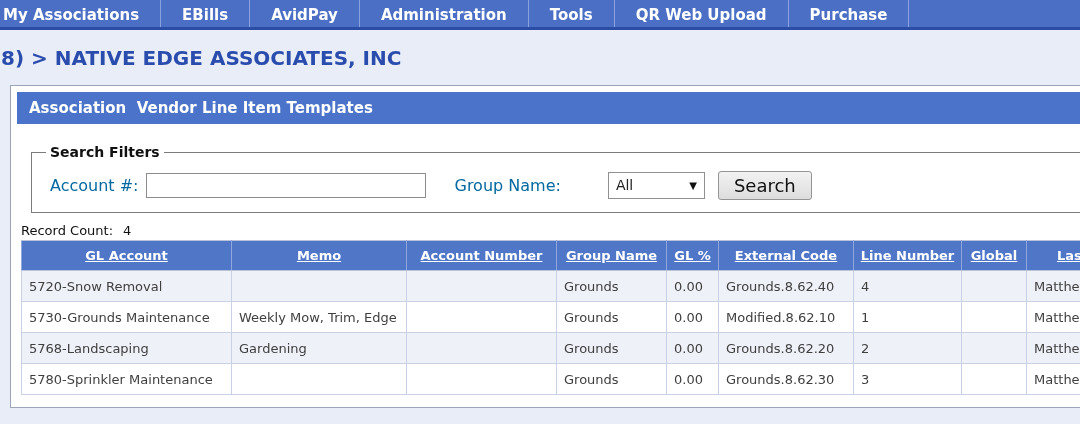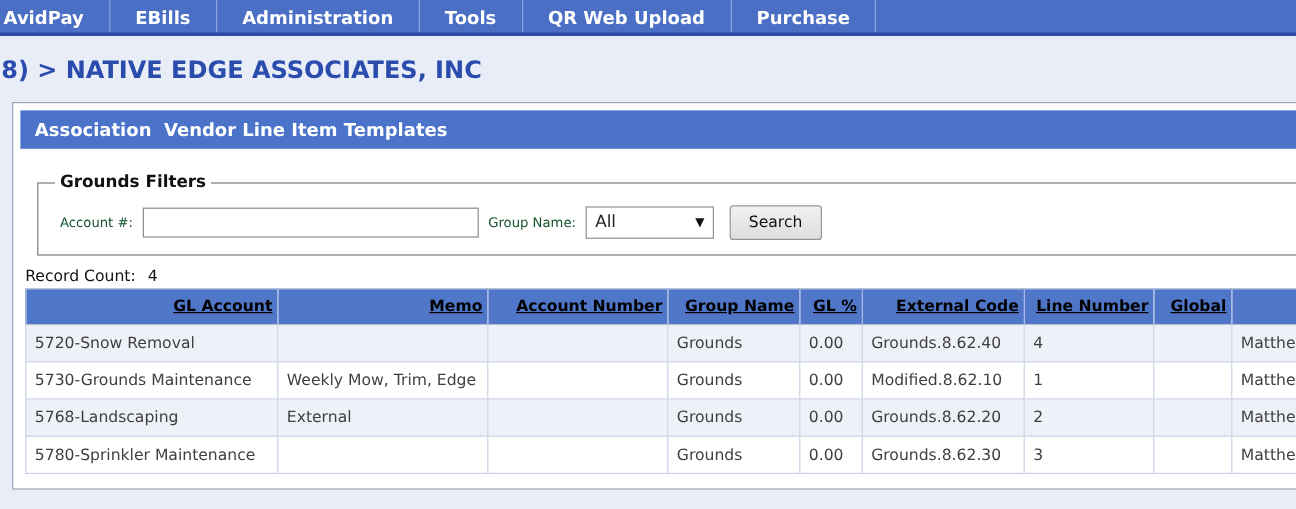--- a/index.html
+++ b/index.html
@@ -77,54 +77,55 @@
     padding: 0 4px;
     margin-left: 2px;
   }
   .filters-row {
     display: flex;
     align-items: center;
     height: 30px;
     margin-top: 2px;
   }
   .filter-label {
-    font-size: 11px;
-    color: #14532d;
+    font-size: 16px;
+    color: #0369a1;
     margin: 0 8px 0 6px;
     white-space: nowrap;
   }
   .account-input {
     width: 280px;
     height: 25px;
     border: 1px solid #8c8c8c;
     font-size: 14px;
     padding: 0 5px;
     background: #ffffff;
     outline: none;
   }
-  .group-label { margin-left: 8px; }
+  .group-label { margin-left: 28px; }
   .select-box {
-    width: 107px;
+    width: 97px;
     height: 27px;
     border: 1px solid #919191;
     background: #ffffff;
     display: flex;
     align-items: center;
     justify-content: space-between;
     padding: 0 7px;
     font-size: 14px;
     color: #222222;
     cursor: pointer;
+    margin-left: 39px;
   }
   .select-arrow { font-size: 10px; color: #111111; }
   .search-btn {
     margin-left: 13px;
     height: 29px;
     padding: 0 15px;
-    font-size: 13px;
+    font-size: 18px;
     color: #111111;
     background: linear-gradient(#f2f2f2, #dddddd);
     border: 1px solid #949494;
     border-radius: 3px;
     cursor: pointer;
     font-family: "DejaVu Sans", "Liberation Sans", sans-serif;
   }
 
   
   .record-count {
@@ -137,24 +138,24 @@
   
   table.data {
     border-collapse: collapse;
     table-layout: fixed;
     width: 1165px;
     margin-left: 4px;
     font-size: 13px;
   }
   table.data th {
     background: #5076c8;
-    color: #000000;
+    color: #ffffff;
     font-weight: bold;
     text-decoration: underline;
-    text-align: right;
+    text-align: center;
     height: 30px;
     border: 1px solid #8fa7dc;
     border-top: 1px solid #b8c2d8;
     border-bottom: 1px solid #b8c2d8;
     white-space: nowrap;
     overflow: hidden;
     cursor: pointer;
     padding: 0 4px;
   }
   table.data td {
@@ -165,35 +166,36 @@
     white-space: nowrap;
     overflow: hidden;
     background: #ffffff;
   }
   table.data tr.alt td { background: #eef1f8; }
 </style>
 </head>
 <body>
 
 <div class="nav">
+  <a class="nav-item">My Associations</a>
+  <a class="nav-item">EBills</a>
   <a class="nav-item">AvidPay</a>
-  <a class="nav-item">EBills</a>
   <a class="nav-item">Administration</a>
   <a class="nav-item">Tools</a>
   <a class="nav-item">QR Web Upload</a>
   <a class="nav-item">Purchase</a>
 </div>
 
 <div class="breadcrumb">8) &gt; NATIVE EDGE ASSOCIATES, INC</div>
 
 <div class="panel">
   <div class="panel-header">Association  Vendor Line Item Templates</div>
 
   <fieldset class="filters">
-    <legend>Grounds Filters</legend>
+    <legend>Search Filters</legend>
     <div class="filters-row">
       <span class="filter-label">Account #:</span>
       <input class="account-input" type="text" value="" style="">
       <span class="filter-label group-label">Group Name:</span>
       <div class="select-box">
         <span>All</span>
         <span class="select-arrow">▼</span>
       </div>
       <button class="search-btn">Search</button>
     </div>
@@ -246,21 +248,21 @@
         <td></td>
         <td>Grounds</td>
         <td>0.00</td>
         <td>Modified.8.62.10</td>
         <td>1</td>
         <td></td>
         <td>Matthew</td>
       </tr>
       <tr class="alt">
         <td>5768-Landscaping</td>
-        <td>External</td>
+        <td>Gardening</td>
         <td></td>
         <td>Grounds</td>
         <td>0.00</td>
         <td>Grounds.8.62.20</td>
         <td>2</td>
         <td></td>
         <td>Matthew</td>
       </tr>
       <tr>
         <td>5780-Sprinkler Maintenance</td>

